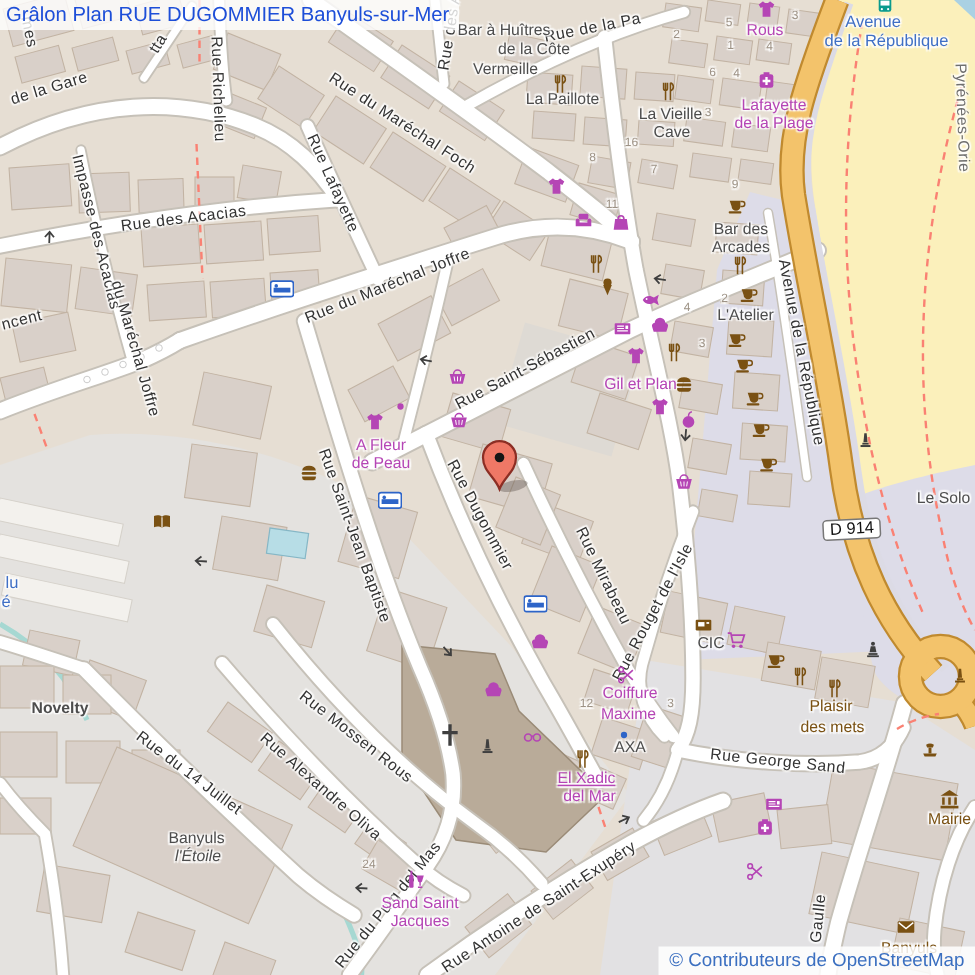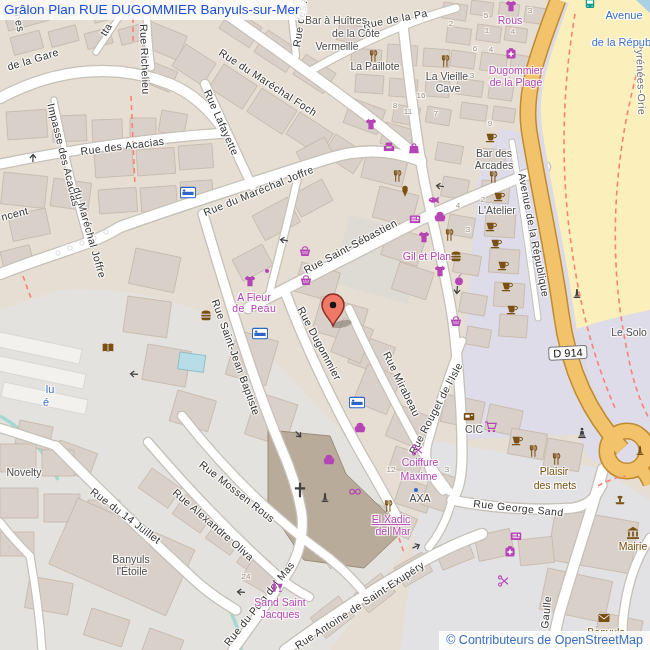--- a/index.html
+++ b/index.html
@@ -7,21 +7,21 @@
        font-family:"Liberation Sans",sans-serif;}
   #gfx{position:absolute;left:0;top:0;z-index:1;}
   #overlay{position:absolute;left:0;top:0;width:650px;height:650px;z-index:10;}
   .lbl{position:absolute;pointer-events:none;white-space:nowrap;line-height:1.12;
        text-shadow:-1px -1px 1px #fff,1px -1px 1px #fff,-1px 1px 1px #fff,1px 1px 1px #fff,0 0 2px #fff;}
   .st{font-size:10.5px;color:#333;letter-spacing:.4px;transform-origin:0 0;}
   .gst{font-size:10.5px;color:#6f6f6f;letter-spacing:.4px;transform-origin:0 0;}
   .poi{font-size:10.5px;color:var(--poi_magenta);}
   .gpoi{font-size:10.5px;color:#4d4d4d;}
   .bpoi{font-size:10.5px;color:var(--poi_brown);}
-  .blpoi{font-size:11px;color:var(--poi_blue);margin-left:42px;}
+  .blpoi{font-size:11px;color:var(--poi_blue);}
   .hn{font-size:8px;color:#9d9285;}
   .shield{font-size:11px;color:#111;background:#fff;border:1.5px solid #777;border-radius:3px;
           padding:0 4px;text-shadow:none;}
   .icn{position:absolute;pointer-events:none;z-index:9;}
   .icn svg{display:block;}
   .icn.m{color:var(--poi_magenta);} .icn.b{color:var(--poi_brown);}
   .icn.d{color:#3f3f3f;} .icn.bl{color:#2d64c8;} .icn.t{color:#0a9b8e;}
   #titlebar{position:absolute;left:0;top:0;z-index:50;background:rgba(255,255,255,.8);
             color:#1d4ed8;font-size:13.5px;padding:2px 6px 3px 4px;}
   #attrib{position:absolute;right:0;bottom:0;z-index:50;background:rgba(255,255,255,.85);
@@ -464,68 +464,68 @@
       <div class="lbl st" style="left: 178px; top: 487px; transform: rotate(41deg);">Rue Alexandre Oliva</div>
       <div class="lbl st" style="left: 95px; top: 486px; transform: rotate(37deg);">Rue du 14 Juillet</div>
       <div class="lbl st" style="left: 222px; top: 641px; transform: rotate(-51deg);">Rue du Puig del Mas</div>
       <div class="lbl st" style="left: 293px; top: 642px; transform: rotate(-33deg);">Rue Antoine de Saint-Exupéry</div>
       <div class="lbl st" style="left: 474px; top: 498px; transform: rotate(6deg);">Rue George Sand</div>
       <div class="lbl st" style="left: 539px; top: 628px; transform: rotate(-84deg);">Gaulle</div>
       <div class="lbl st" style="left: 527px; top: 172px; transform: rotate(79deg);">Avenue de la République</div>
       <div class="lbl st" style="left: 362px; top: 20px; transform: rotate(-11deg);">Rue de la Pa</div>
       <div class="lbl gst" style="left: 645px; top: 42px; transform: rotate(88deg);">Pyrénées-Orie</div>
       <div class="lbl poi" style="left: 510px; top: 21px; transform: translate(-50%, -50%);">Rous</div>
-      <div class="lbl poi" style="left: 516px; top: 71px; transform: translate(-50%, -50%);">Dugommier</div>
+      <div class="lbl poi" style="left: 516px; top: 71px; transform: translate(-50%, -50%);">Lafayette</div>
       <div class="lbl poi" style="left: 516px; top: 83px; transform: translate(-50%, -50%);">de la Plage</div>
       <div class="lbl poi" style="left: 427px; top: 257px; transform: translate(-50%, -50%);">Gil et Plan</div>
       <div class="lbl poi" style="left: 254px; top: 298px; transform: translate(-50%, -50%);">A Fleur</div>
-      <div class="lbl poi" style="left: 254px; top: 310px; transform: translate(-50%, -50%); font-family: Liberation Mono, monospace;">de Peau</div>
+      <div class="lbl poi" style="left: 254px; top: 310px; transform: translate(-50%, -50%);">de Peau</div>
       <div class="lbl poi" style="left: 420px; top: 463px; transform: translate(-50%, -50%);">Coiffure</div>
       <div class="lbl poi" style="left: 419px; top: 477px; transform: translate(-50%, -50%);">Maxime</div>
       <div class="lbl poi" style="left: 391px; top: 520px; transform: translate(-50%, -50%); text-decoration: underline;">El Xadic</div>
       <div class="lbl poi" style="left: 393px; top: 532px; transform: translate(-50%, -50%);">del Mar</div>
       <div class="lbl poi" style="left: 280px; top: 603px; transform: translate(-50%, -50%);">Sand Saint</div>
       <div class="lbl poi" style="left: 280px; top: 615px; transform: translate(-50%, -50%);">Jacques</div>
       <div class="lbl gpoi" style="left: 336px; top: 21px; transform: translate(-50%, -50%);">Bar à Huîtres</div>
       <div class="lbl gpoi" style="left: 356px; top: 34px; transform: translate(-50%, -50%);">de la Côte</div>
       <div class="lbl gpoi" style="left: 337px; top: 47px; transform: translate(-50%, -50%);">Vermeille</div>
       <div class="lbl gpoi" style="left: 375px; top: 67px; transform: translate(-50%, -50%);">La Paillote</div>
       <div class="lbl gpoi" style="left: 447px; top: 77px; transform: translate(-50%, -50%);">La Vieille</div>
       <div class="lbl gpoi" style="left: 448px; top: 89px; transform: translate(-50%, -50%);">Cave</div>
       <div class="lbl gpoi" style="left: 494px; top: 154px; transform: translate(-50%, -50%);">Bar des</div>
       <div class="lbl gpoi" style="left: 494px; top: 166px; transform: translate(-50%, -50%);">Arcades</div>
       <div class="lbl gpoi" style="left: 497px; top: 211px; transform: translate(-50%, -50%);">L'Atelier</div>
       <div class="lbl gpoi" style="left: 474px; top: 430px; transform: translate(-50%, -50%);">CIC</div>
       <div class="lbl gpoi" style="left: 420px; top: 499px; transform: translate(-50%, -50%);">AXA</div>
-      <div class="lbl gpoi" style="left: 24px; top: 473px; transform: translate(-50%, -50%);">Novelty</div>
+      <div class="lbl gpoi" style="left: 40px; top: 473px; transform: translate(-50%, -50%); font-weight: bold;">Novelty</div>
       <div class="lbl gpoi" style="left: 131px; top: 560px; transform: translate(-50%, -50%);">Banyuls</div>
-      <div class="lbl gpoi" style="left: 132px; top: 572px; transform: translate(-50%, -50%);">l'Étoile</div>
+      <div class="lbl gpoi" style="left: 132px; top: 572px; transform: translate(-50%, -50%); font-style: italic;">l'Étoile</div>
       <div class="lbl gpoi" style="left: 629px; top: 333px; transform: translate(-50%, -50%);">Le Solo</div>
       <div class="lbl bpoi" style="left: 554px; top: 472px; transform: translate(-50%, -50%);">Plaisir</div>
       <div class="lbl bpoi" style="left: 555px; top: 486px; transform: translate(-50%, -50%);">des mets</div>
       <div class="lbl bpoi" style="left: 633px; top: 547px; transform: translate(-50%, -50%);">Mairie</div>
       <div class="lbl bpoi" style="left: 606px; top: 633px; transform: translate(-50%, -50%);">Banyuls</div>
       <div class="lbl blpoi" style="left: 582px; top: 15px; transform: translate(-50%, -50%);">Avenue</div>
-      <div class="lbl blpoi" style="left: 591px; top: 42px; transform: translate(-50%, -50%);">de la République</div>
+      <div class="lbl blpoi" style="left: 591px; top: 28px; transform: translate(-50%, -50%);">de la République</div>
       <div class="lbl blpoi" style="left: 8px; top: 389px; transform: translate(-50%, -50%);">lu</div>
       <div class="lbl blpoi" style="left: 4px; top: 402px; transform: translate(-50%, -50%);">é</div>
       <div class="lbl shield" style="left: 568px; top: 353px; transform: translate(-50%, -50%) rotate(-3deg);">D 914</div>
       <div class="lbl hn" style="left: 486px; top: 16px; transform: translate(-50%, -50%);">5</div>
       <div class="lbl hn" style="left: 530px; top: 11px; transform: translate(-50%, -50%);">3</div>
       <div class="lbl hn" style="left: 451px; top: 24px; transform: translate(-50%, -50%);">2</div>
       <div class="lbl hn" style="left: 487px; top: 31px; transform: translate(-50%, -50%);">1</div>
       <div class="lbl hn" style="left: 513px; top: 32px; transform: translate(-50%, -50%);">4</div>
       <div class="lbl hn" style="left: 475px; top: 49px; transform: translate(-50%, -50%);">6</div>
       <div class="lbl hn" style="left: 491px; top: 50px; transform: translate(-50%, -50%);">4</div>
       <div class="lbl hn" style="left: 472px; top: 76px; transform: translate(-50%, -50%);">3</div>
       <div class="lbl hn" style="left: 421px; top: 96px; transform: translate(-50%, -50%);">16</div>
       <div class="lbl hn" style="left: 395px; top: 106px; transform: translate(-50%, -50%);">8</div>
       <div class="lbl hn" style="left: 436px; top: 114px; transform: translate(-50%, -50%);">7</div>
       <div class="lbl hn" style="left: 490px; top: 124px; transform: translate(-50%, -50%);">9</div>
-      <div class="lbl hn" style="left: 408px; top: 112px; transform: translate(-50%, -50%); text-align: center;">11</div>
+      <div class="lbl hn" style="left: 408px; top: 137px; transform: translate(-50%, -50%); text-align: center;">11</div>
       <div class="lbl hn" style="left: 483px; top: 200px; transform: translate(-50%, -50%);">2</div>
       <div class="lbl hn" style="left: 458px; top: 206px; transform: translate(-50%, -50%);">4</div>
       <div class="lbl hn" style="left: 468px; top: 230px; transform: translate(-50%, -50%);">3</div>
       <div class="lbl hn" style="left: 391px; top: 470px; transform: translate(-50%, -50%);">12</div>
       <div class="lbl hn" style="left: 447px; top: 470px; transform: translate(-50%, -50%);">3</div>
       <div class="lbl hn" style="left: 246px; top: 577px; transform: translate(-50%, -50%);">24</div>
       <span class="icn m" style="left: 511px; top: 6px; transform: translate(-50%, -50%);">
         <svg width="13" height="13" viewBox="0 0 20 20">
           <use href="#tshirt"></use>
         </svg>

